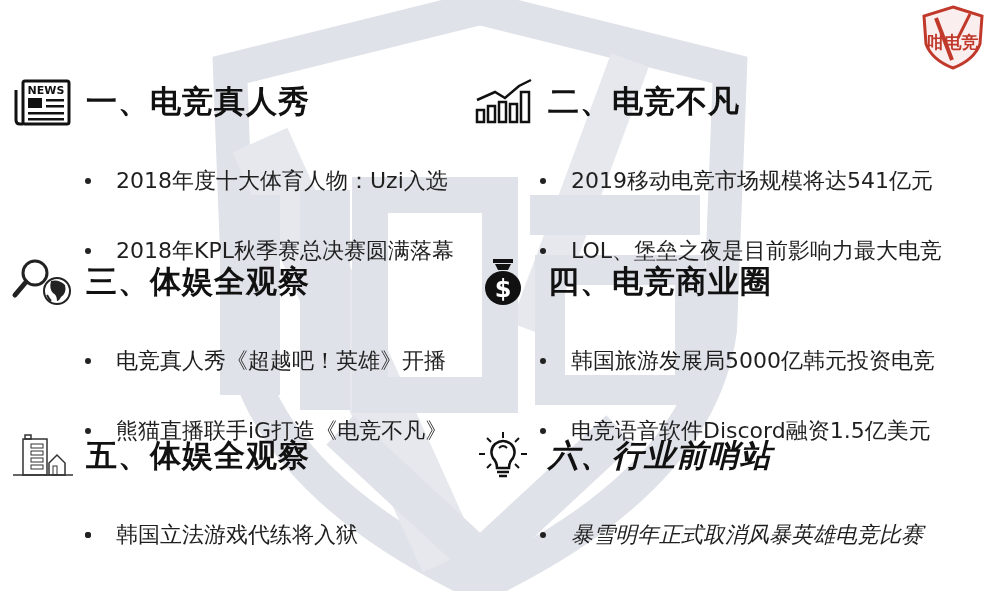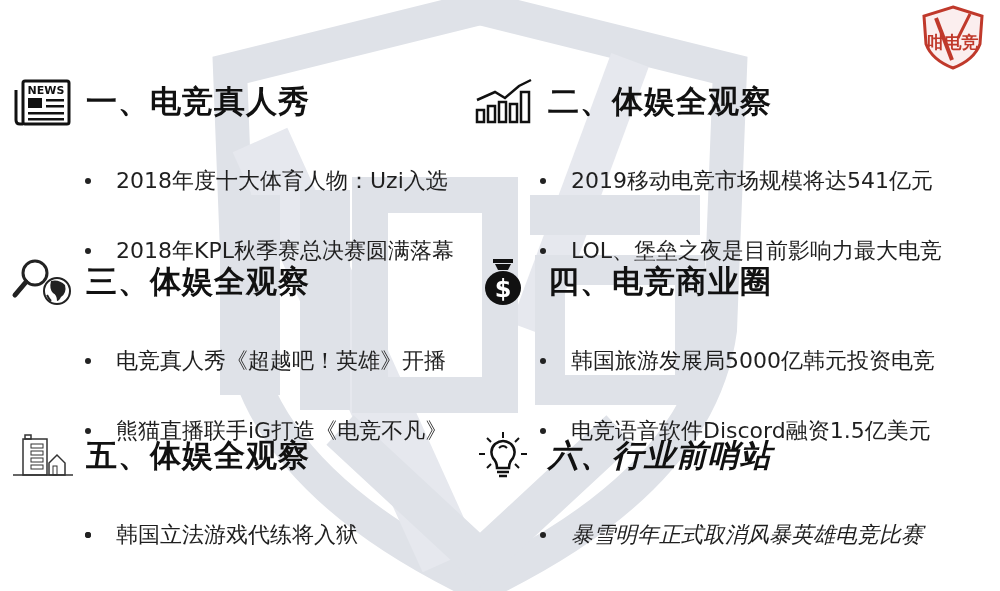--- a/index.html
+++ b/index.html
@@ -96,21 +96,21 @@
     <div class="sec-icon">
       <svg width="62" height="48" viewBox="0 0 62 48">
         <polyline points="4,22 22,14 32,20 46,8 58,2" fill="none" stroke="#111" stroke-width="2.5"></polyline>
         <rect x="4" y="32" width="7" height="12" fill="none" stroke="#111" stroke-width="2.5"></rect>
         <rect x="15" y="28" width="7" height="16" fill="none" stroke="#111" stroke-width="2.5"></rect>
         <rect x="26" y="24" width="7" height="20" fill="none" stroke="#111" stroke-width="2.5"></rect>
         <rect x="37" y="26" width="7" height="18" fill="none" stroke="#111" stroke-width="2.5"></rect>
         <rect x="48" y="14" width="8" height="30" fill="none" stroke="#111" stroke-width="2.5"></rect>
       </svg>
     </div>
-    <div class="sec-title">二、体娱全观察</div>
+    <div class="sec-title">二、电竞不凡</div>
   </div>
   <ul class="bullets">
     <li><span class="dot"></span><span>2019移动电竞市场规模将达541亿元</span></li>
     <li><span class="dot"></span><span>LOL、堡垒之夜是目前影响力最大电竞</span></li>
   </ul>
 </div>
 
 <div class="section" id="s3">
   <div class="sec-head">
     <div class="sec-icon">

